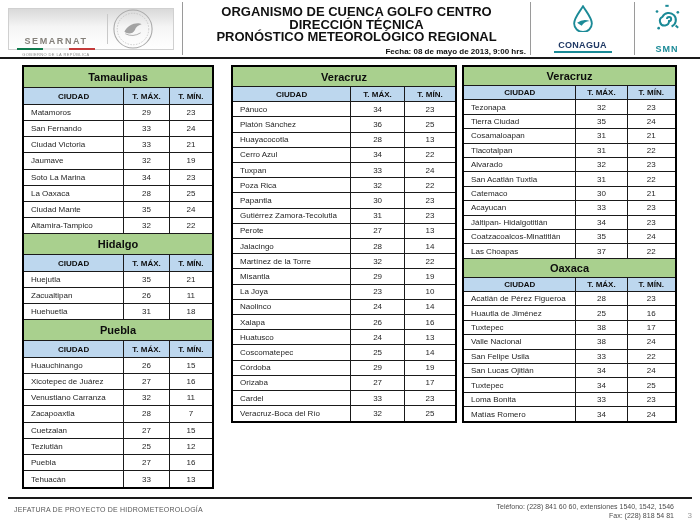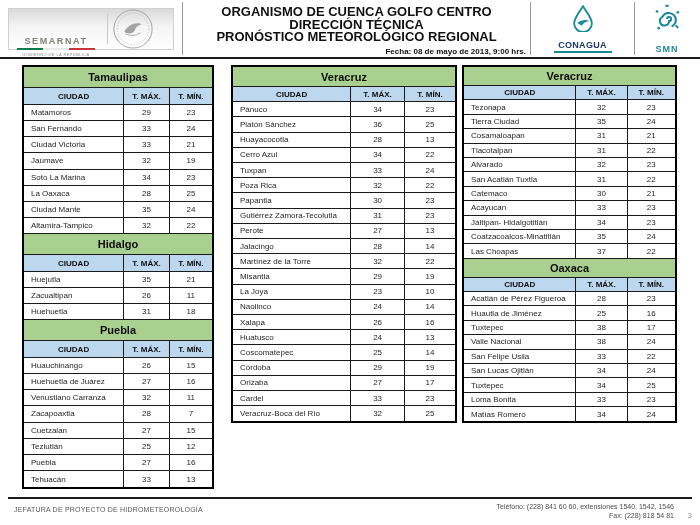--- a/index.html
+++ b/index.html
@@ -204,21 +204,21 @@
               <td class="colhead-cell">CIUDAD</td>
               <td class="colhead-cell">T. MÁX.</td>
               <td class="colhead-cell">T. MÍN.</td>
             </tr>
             <tr>
               <td class="city-cell">Huauchinango</td>
               <td class="num-cell">26</td>
               <td class="num-cell">15</td>
             </tr>
             <tr>
-              <td class="city-cell">Huehuetla de Juárez</td>
+              <td class="city-cell">Xicotepec de Juárez</td>
               <td class="num-cell">27</td>
               <td class="num-cell">16</td>
             </tr>
             <tr>
               <td class="city-cell">Venustiano Carranza</td>
               <td class="num-cell">32</td>
               <td class="num-cell">11</td>
             </tr>
             <tr>
               <td class="city-cell">Zacapoaxtla</td>

